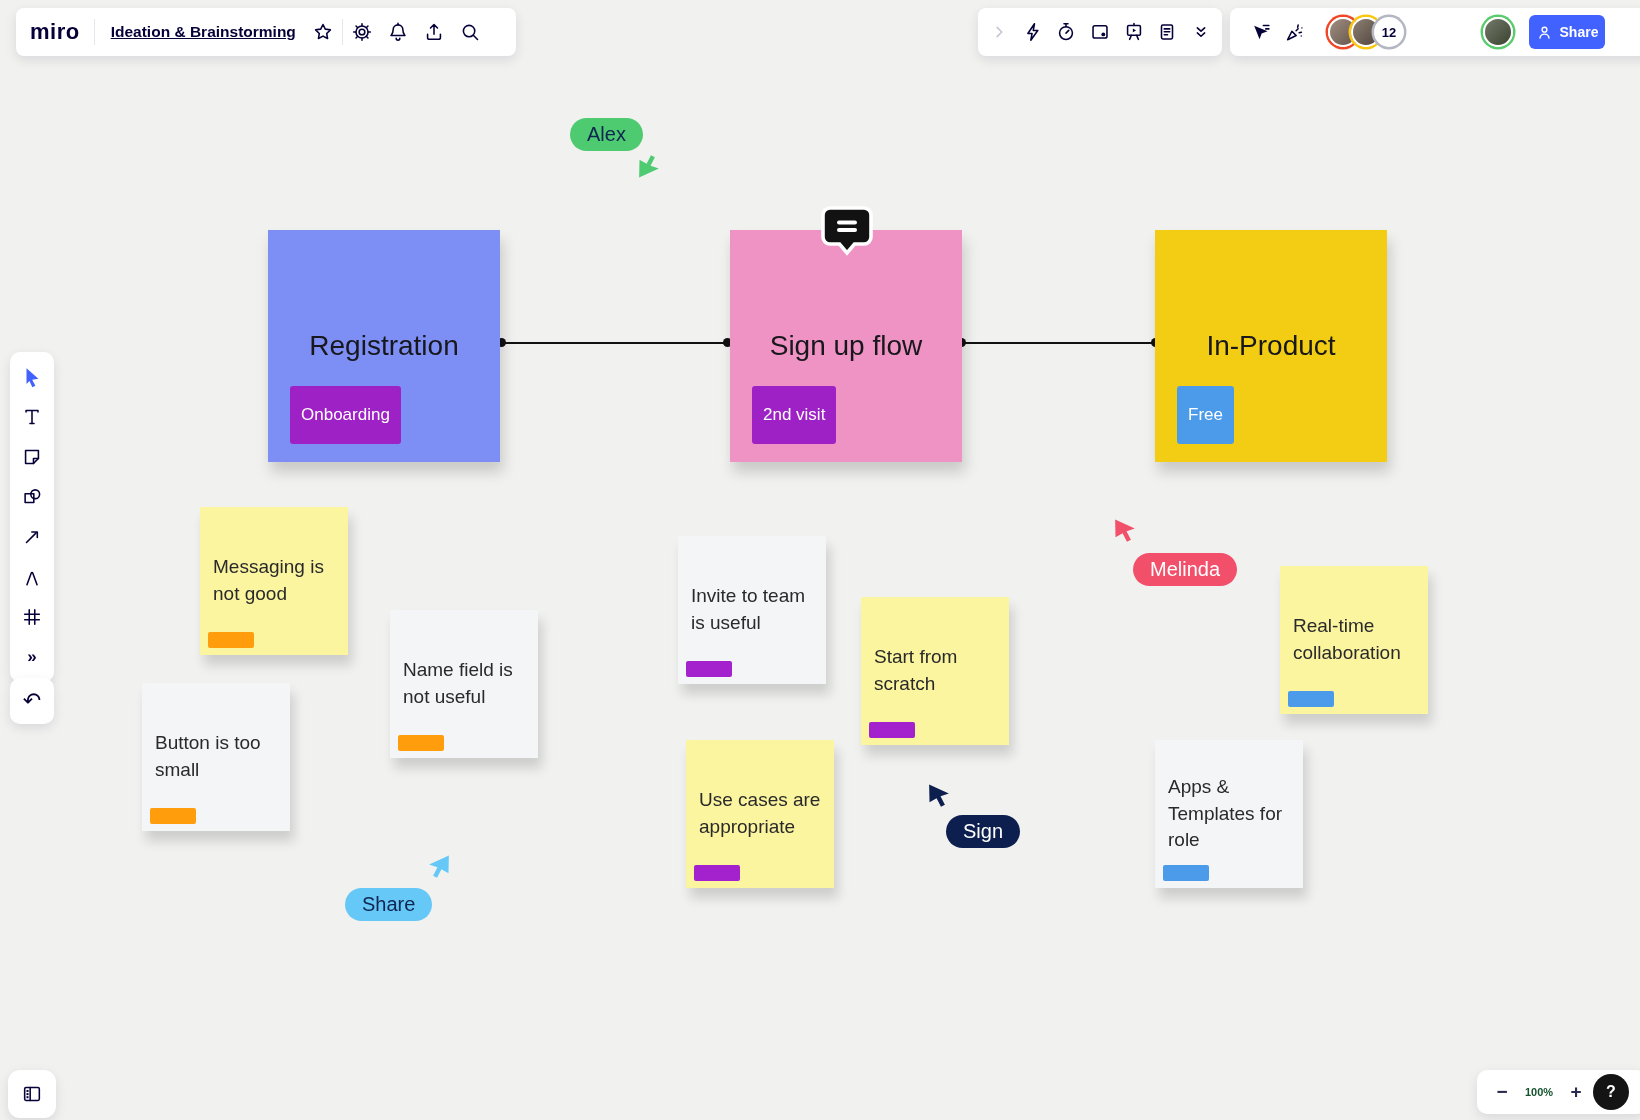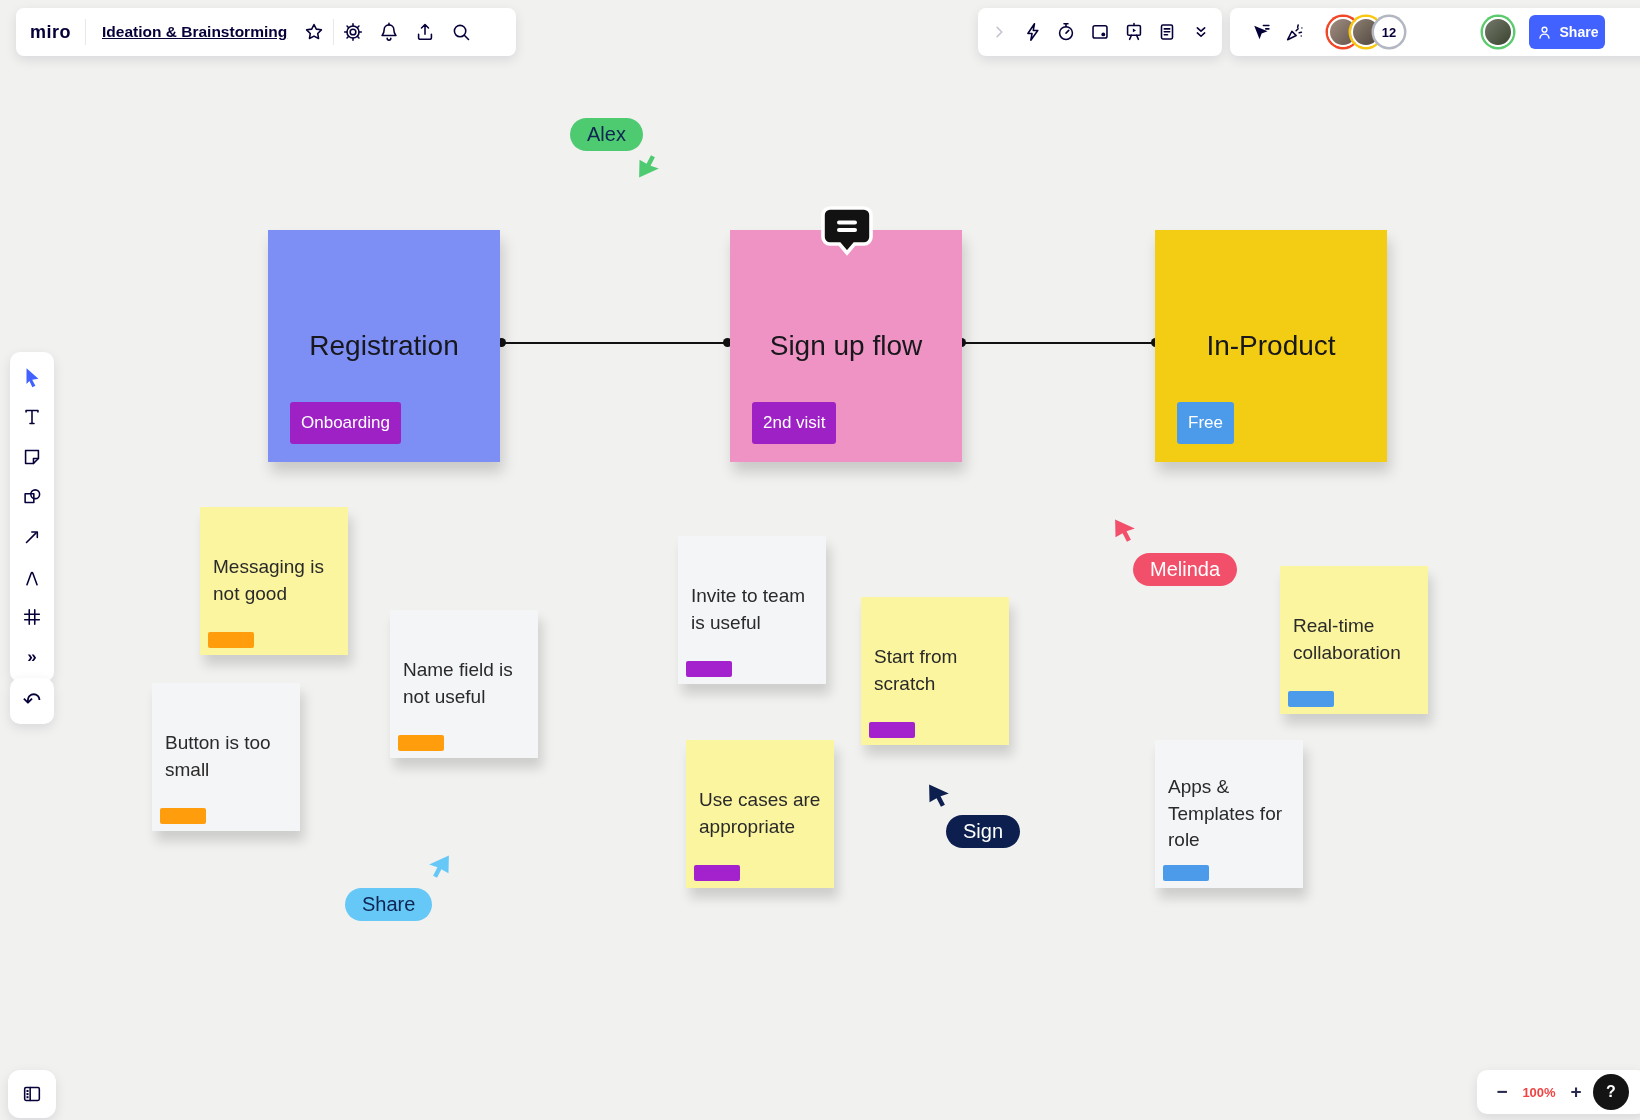--- a/index.html
+++ b/index.html
@@ -15,21 +15,21 @@
     box-shadow:0 4px 12px rgba(5,0,56,.10);
     display:flex; align-items:center;
   }
   .icon-btn { width:34px;height:36px;display:flex;align-items:center;justify-content:center;cursor:pointer; }
   svg.ic { width:22px;height:22px;stroke:#050038;stroke-width:1.7;fill:none;stroke-linecap:round;stroke-linejoin:round; }
   svg.ic-gray { stroke:#c4c4cf; }
   .vdiv { width:1px;height:26px;background:#e6e6ec; }
 
   
   #header-left { left:16px; top:8px; width:500px; height:48px; padding:0 8px 0 14px; gap:2px; }
-  .logo { font-size:18px; font-weight:700; letter-spacing:.5px; margin-right:12px; }
+  .logo { font-size:22px; font-weight:700; letter-spacing:.5px; margin-right:12px; }
   .board-title { font-size:15.5px; font-weight:700; margin:0 8px 0 14px; white-space:nowrap;text-decoration:underline; }
 
   
   #toolbar-tools { left:978px; top:8px; width:244px; height:48px; padding:0 4px; justify-content:space-evenly; }
   #toolbar-collab { left:1230px; top:8px; width:442px; height:48px; padding:12px 14px; }
 
   .avatar { width:30px;height:30px;border-radius:50%;border:2px solid #fff; }
   .ring-red    { box-shadow:0 0 0 2.5px #f24726; background:linear-gradient(135deg,#a08e80,#64544c); }
   .ring-yellow { box-shadow:0 0 0 2.5px #fac710; background:linear-gradient(135deg,#8d7f72,#50453d); margin-left:-7px; }
   .ring-green  { box-shadow:0 0 0 2.5px #5bcb6e; background:linear-gradient(135deg,#75796a,#39432f); margin-left:79px; }
@@ -49,21 +49,21 @@
   #left-toolbar { left:10px; top:352px; width:44px; flex-direction:column; padding:6px 0; gap:2px; border-radius:10px; }
   #left-toolbar .icon-btn { width:38px;height:38px; }
   #undo-panel { left:10px; top:678px; width:44px; height:46px; justify-content:center; border-radius:10px; }
   .more-glyph { font-size:17px; font-weight:700; color:#050038; }
   .undo-glyph { font-size:22px; color:#050038; font-family:"DejaVu Sans",sans-serif; line-height:1; }
 
   
   .card { position:absolute; width:232px; height:232px; display:flex; align-items:center; justify-content:center;
           box-shadow:3px 10px 13px rgba(0,0,0,.17); cursor:pointer; }
   .card-title { font-size:28px; color:#17171c; }
-  .card-tag { position:absolute; left:22px; bottom:18px; color:#fff; font-size:17px; padding:11px 11px; border-radius:3px; }
+  .card-tag { position:absolute; left:22px; bottom:18px; color:#fff; font-size:17px; padding:19px 11px; border-radius:3px; }
   #card-registration { left:268px; top:230px; background:#7d8ff5; }
   #card-signup { left:730px; top:230px; background:#ee93c3; }
   #card-inproduct { left:1155px; top:230px; background:#f3cc14; }
   .tag-purple { background:#9d21c4; }
   .tag-blue { background:#4c9beb; }
 
   .conn-line { position:absolute; height:2px; background:#111; }
   .conn-dot { position:absolute; width:9px; height:9px; border-radius:50%; background:#111; }
 
   #comment-badge { position:absolute; left:818px; top:204px; cursor:pointer; }
@@ -90,21 +90,21 @@
   #cursor-tina-arrow   { left:926px; top:783px; }
   #cursor-melinda-pill { left:1133px; top:553px; background:#f2506a; color:#fff; }
   #cursor-melinda-arrow{ left:1112px; top:518px; }
   .fill-green path{fill:#4ecb71;} .fill-blue path{fill:#66c8f7;}
   .fill-navy path{fill:#0d1f4e;} .fill-red path{fill:#f2506a;}
 
   
   #panel-toggle { left:8px; top:1070px; width:48px; height:48px; justify-content:center; border-radius:12px; }
   #zoom-bar { left:1477px; top:1070px; width:170px; height:44px; padding:0 6px 0 12px; gap:4px; border-radius:10px; }
   .zoom-glyph { font-size:19px; font-weight:700; color:#2b2b50; width:26px; text-align:center; cursor:pointer; }
-  #zoom-level { font-size:13px; font-weight:700; color:#ef4444; width:40px; text-align:center; }
+  #zoom-level { font-size:11px; font-weight:700; color:#14532d; width:40px; text-align:center; }
   #help-btn { width:36px;height:36px;border-radius:50%;background:#141414;color:#fff;display:flex;align-items:center;
               justify-content:center;font-size:16px;font-weight:700;cursor:pointer; }
 </style>
 </head>
 <body>
 
 <div class="panel" id="header-left">
   <div class="logo">miro</div>
   <div class="vdiv"></div>
   <div class="board-title">Ideation &amp; Brainstorming</div>
@@ -293,21 +293,21 @@
 </div>
 
 <div class="sticky s-yellow" style="left:200px;top:507px;">
   <div class="sticky-text">Messaging is not good</div>
   <div class="sticky-tag st-orange"></div>
 </div>
 <div class="sticky s-white" style="left:390px;top:610px;">
   <div class="sticky-text">Name field is not useful</div>
   <div class="sticky-tag st-orange"></div>
 </div>
-<div class="sticky s-white" style="left:152px;top:683px;">
+<div class="sticky s-white" style="left:142px;top:683px;">
   <div class="sticky-text">Button is too small</div>
   <div class="sticky-tag st-orange"></div>
 </div>
 <div class="sticky s-white" style="left:678px;top:536px;">
   <div class="sticky-text">Invite to team is useful</div>
   <div class="sticky-tag st-purple"></div>
 </div>
 <div class="sticky s-yellow" style="left:861px;top:597px;">
   <div class="sticky-text">Start from scratch</div>
   <div class="sticky-tag st-purple"></div>

